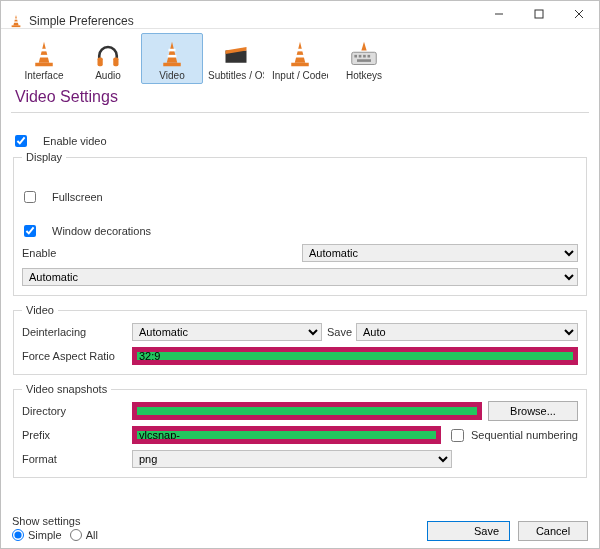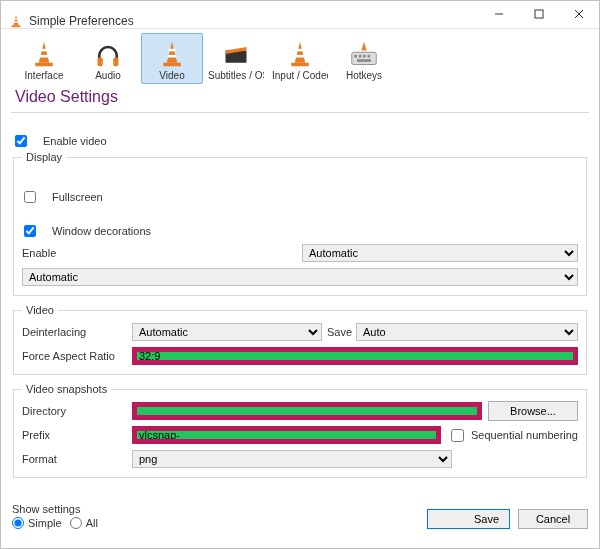--- a/index.html
+++ b/index.html
@@ -112,21 +112,21 @@
     font-size: 11px;
     padding: 0 10px;
     display: inline-flex; align-items: center; justify-content: center;
     min-width: 70px;
   }
   .btn.primary { border: 1px solid #0078d7; color: #000; padding-left: 46px; }
 
   
   .bottombar {
     position: absolute;
-    bottom: 12px; left: 0; right: 0;
+    bottom: 0; left: 0; right: 0;
     height: 42px;
     border-top: 1px solid transparent;
     padding: 0 12px 8px 12px;
     display: flex; align-items: flex-end;
   }
   .show-settings {
     display: flex; flex-direction: column;
     gap: 2px;
   }
   .radio-row { display: flex; align-items: center; gap: 4px; }

